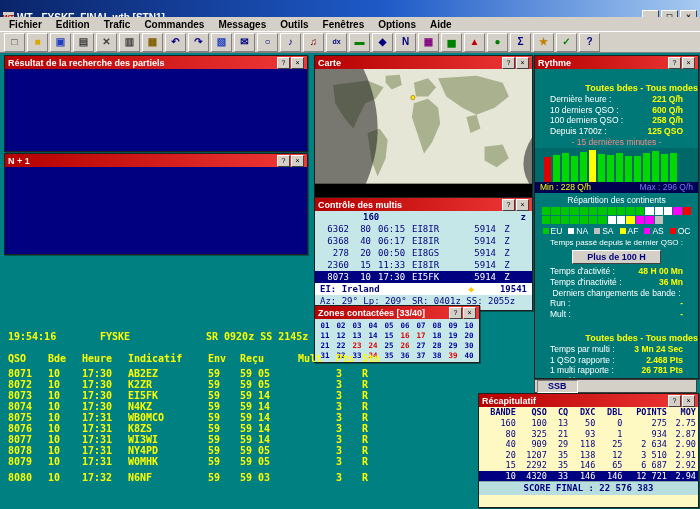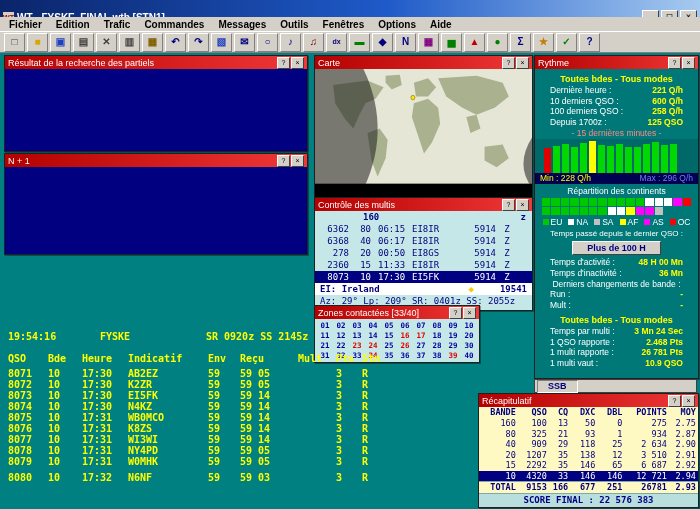--- a/index.html
+++ b/index.html
@@ -14,21 +14,21 @@
   .cbtn{width:15px;height:13px;background:#D4D0C8;border:1px solid;border-color:#FFF #404040 #404040 #FFF;font-size:9px;line-height:11px;text-align:center;color:#000;font-family:"DejaVu Sans Mono",monospace;}
   .menubar{position:absolute;left:0;top:17px;width:700px;height:14px;background:#D4D0C8;display:flex;align-items:center;font-size:10px;color:#000;box-sizing:border-box;padding:0 2px;}
   .menu-item{padding:0 7px;white-space:nowrap;font-weight:bold;}
   .toolbar{position:absolute;left:0;top:31px;width:700px;height:22px;background:#D4D0C8;border-top:1px solid #fff;border-bottom:1px solid #808080;display:flex;align-items:center;gap:2px;padding:0 4px;box-sizing:border-box;}
   .tool{width:19px;height:17px;background:#D4D0C8;border:1px solid;border-color:#fff #808080 #808080 #fff;font-size:10px;line-height:15px;text-align:center;overflow:hidden;font-weight:bold;}
   .workarea{position:absolute;left:0;top:53px;width:700px;height:456px;background:#008080;overflow:hidden;}
 
   
   .win{position:absolute;display:flex;flex-direction:column;border:1px solid #202020;background:#D4D0C8;box-shadow:1px 1px 0 rgba(0,0,0,.35);}
   .tbar{height:13px;flex:0 0 13px;background:linear-gradient(90deg,#B40000,#F03838);display:flex;align-items:center;padding:0 3px;gap:2px;}
-  .ttext{color:#fff;font-size:9px;font-weight:normal;white-space:nowrap;overflow:hidden;}
+  .ttext{color:#fff;font-size:9px;font-weight:bold;white-space:nowrap;overflow:hidden;}
   .tbtns{margin-left:auto;display:flex;gap:1px;}
   .tbtn{width:11px;height:10px;background:#D4D0C8;border:1px solid;border-color:#fff #404040 #404040 #fff;font-size:7px;line-height:9px;text-align:center;color:#000;}
   .wcontent{flex:1;position:relative;overflow:hidden;}
   .navy{background:#000080;}
 
   
   .mapbox{position:absolute;inset:0;background:#E6E6D6;}
   .mapbar{position:absolute;left:0;right:0;bottom:0;height:13px;background:#000;}
 
   
@@ -47,21 +47,21 @@
   .country-row{display:flex;height:12px;line-height:12px;padding:0 5px;background:#fff;font-weight:bold;}
   .diamond{margin-left:auto;margin-right:26px;color:#FFC800;}
   .az-row{height:12px;line-height:12px;padding:0 5px;}
 
   
   .zones-grid{position:absolute;inset:2px;display:grid;grid-template-columns:repeat(10,1fr);grid-auto-rows:10px;background:#C6E7E7;font-family:"DejaVu Sans Mono",monospace;font-size:7.5px;font-weight:bold;color:#0000A0;text-align:center;line-height:10px;}
   .zcell.zmiss{color:#E00000;}
 
   
   .rbody{background:#007878;color:#fff;font-size:8.5px;}
-  .rhead{color:#FFFF00;text-align:center;font-weight:bold;font-size:9px;height:11px;line-height:11px;margin-top:5px;}
+  .rhead{color:#FFFF00;text-align:right;font-weight:bold;font-size:9px;height:11px;line-height:11px;margin-top:14px;}
   .rstat{display:flex;justify-content:space-between;padding:0 15px;height:10.5px;line-height:10.5px;}
   .rlabel{color:#fff;}
   .rvalue{color:#FFFF00;font-weight:bold;}
   .rminutes{color:#FF8888;text-align:center;height:10px;line-height:10px;margin-top:1px;}
   .rchart{height:34px;display:flex;align-items:flex-end;gap:2px;padding:0 9px;background:#006868;margin-top:1px;}
   .bar{width:7px;background:#00D800;}
   .rminmax{display:flex;justify-content:space-between;padding:0 5px;background:#000050;height:11px;line-height:11px;}
   .rmin{color:#FFFF00;}
   .rmax{color:#7878FF;}
   .rsliding{background:#000050;color:#fff;text-align:center;height:11px;line-height:11px;}
@@ -578,29 +578,20 @@
             </div>
             <div class="recrow sel">
               <span class="rc">10</span>
               <span class="rc">4320</span>
               <span class="rc">33</span>
               <span class="rc">146</span>
               <span class="rc">146</span>
               <span class="rc">12 721</span>
               <span class="rc">2.94</span>
             </div>
-            <div class="recrow tot">
-              <span class="rc">TOTAL</span>
-              <span class="rc">9153</span>
-              <span class="rc">166</span>
-              <span class="rc">677</span>
-              <span class="rc">251</span>
-              <span class="rc">26781</span>
-              <span class="rc">2.93</span>
-            </div>
           </div>
         <div class="score-line">SCORE FINAL : 22 576 383</div>
       </div>
     </div>
 
     <div class="log">
       <div class="log-status">
         <span class="ls-time">19:54:16</span>
         <span class="ls-call">FYSKE</span>
         <span class="ls-info">SR 0920z SS 2145z</span>

